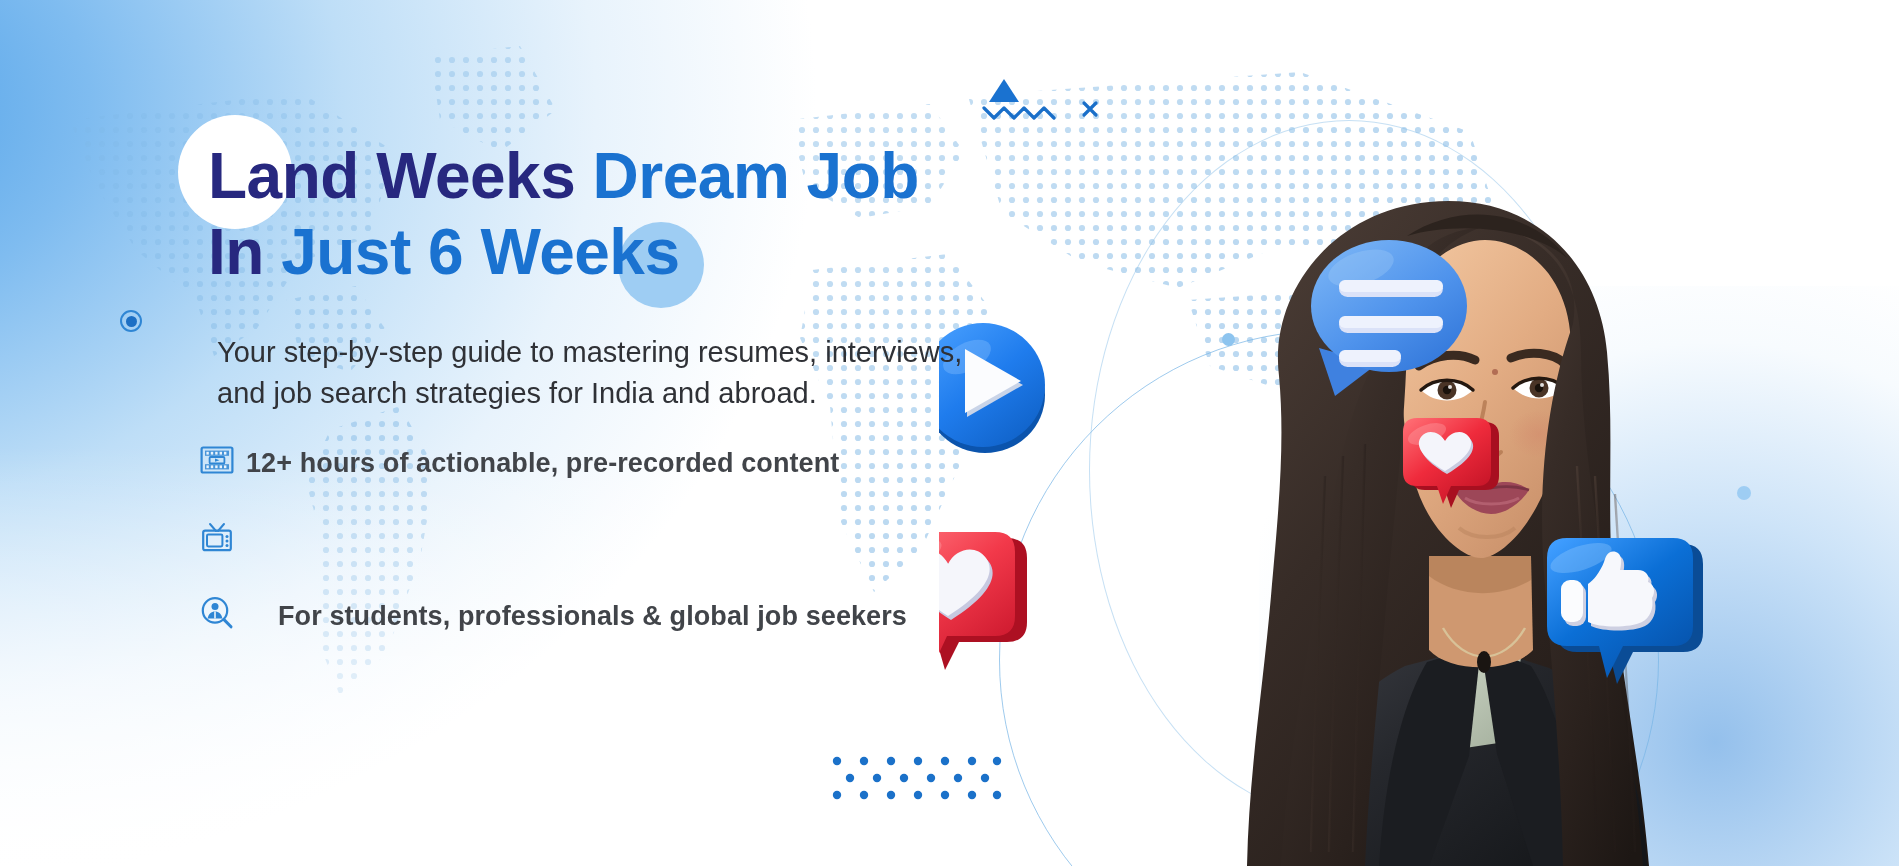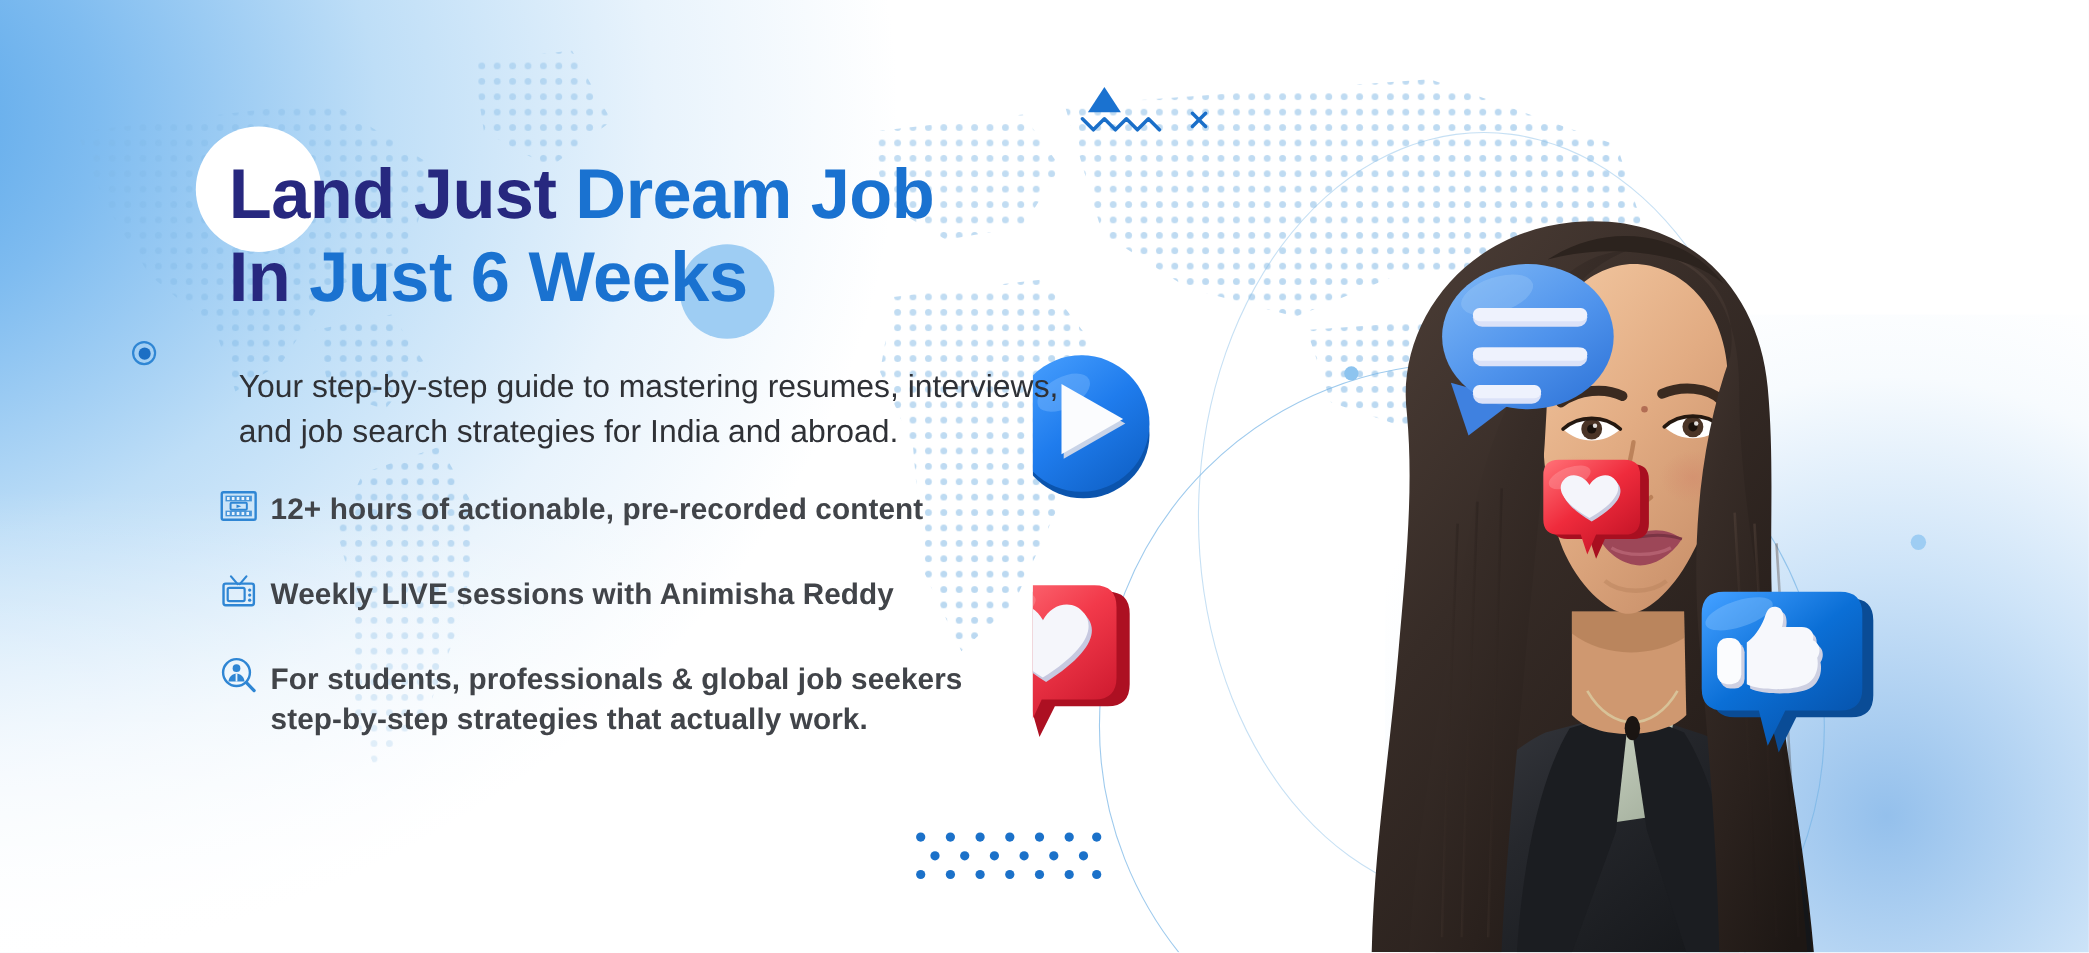--- a/index.html
+++ b/index.html
@@ -63,21 +63,21 @@
   .h-navy { color:#27287f; }
   .h-blue { color:#1a72d0; }
 
   #subtitle {
     position:absolute; left:217px; top:332px; width:790px;
     font-size:29px; line-height:1.42; color:#2f3136; font-weight:400;
   }
 
   #features { position:absolute; left:200px; top:440px; width:790px; }
   .feat { display:flex; align-items:flex-start; margin-bottom:36px; }
-  .feat:last-child { margin-bottom:0; }
+  .feat:last-child { margin-bottom:0;gap:32px; }
   .feat-icon { width:46px; min-width:46px; height:40px; display:flex; align-items:center; justify-content:flex-start; }
   .feat-text {
     font-size:27px; font-weight:700; color:#414449;
     line-height:1.34; padding-top:5px; letter-spacing:.1px;
   }
   .feat-text .l2 { display:block; }
 
   
   #dotgrid { position:absolute; left:832px; top:755px; }
 
@@ -387,21 +387,21 @@
                C113 48 109 42 101 42 L83 42 C85 34 85 26 79 24 C71 22 69 28 67 34 Z" fill="#f7f8fc"></path>
       <rect x="27" y="56" width="22" height="42" rx="9" fill="#ced0e2"></rect>
       <rect x="24" y="52" width="22" height="42" rx="9" fill="#fbfcfe"></rect>
     </svg>
 
   </div>
 
   <div id="content">
 
     <h1 id="headline">
-      <span class="h-navy">Land Just </span><span class="h-blue">Dream Job</span><br>
+      <span class="h-navy">Land Weeks </span><span class="h-blue">Dream Job</span><br>
       <span class="h-navy">In </span><span class="h-blue">Just 6 Weeks</span>
     </h1>
 
     <p id="subtitle">Your step-by-step guide to mastering resumes, interviews, and job search strategies for India and abroad.</p>
 
     <div id="features">
 
       <div class="feat">
         <span class="feat-icon">
           <svg width="34" height="30" viewBox="0 0 34 30">
@@ -433,38 +433,34 @@
         <span class="feat-icon">
           <svg width="34" height="32" viewBox="0 0 34 32">
             <path d="M10 3 L16 10 M24 3 L18 10" stroke="#2f86d4" stroke-width="2" stroke-linecap="round" fill="none"></path>
             <rect x="3.2" y="9.6" width="27.6" height="19.6" rx="2" fill="none" stroke="#2f86d4" stroke-width="2.2"></rect>
             <rect x="7" y="13.4" width="15.4" height="12" rx="1.4" fill="none" stroke="#2f86d4" stroke-width="2"></rect>
             <circle cx="27" cy="15.4" r="1.5" fill="#2f86d4"></circle>
             <circle cx="27" cy="20" r="1.5" fill="#2f86d4"></circle>
             <circle cx="27" cy="24.6" r="1.5" fill="#2f86d4"></circle>
           </svg>
         </span>
-        <span class="feat-text">
-          <span>Weekly LIVE sessions with Animisha Reddy</span>
-        </span>
       </div>
 
 
       <div class="feat">
         <span class="feat-icon">
           <svg width="34" height="34" viewBox="0 0 34 34">
             <circle cx="15" cy="14.4" r="12.2" fill="none" stroke="#2f86d4" stroke-width="2.2"></circle>
             <path d="M24 23.6 L31 30.8" stroke="#2f86d4" stroke-width="3" stroke-linecap="round"></path>
             <circle cx="15" cy="10.4" r="3.5" fill="#2f86d4"></circle>
             <path d="M7.6 22.6 C8.4 17.6 11.4 15.4 15 15.4 C18.6 15.4 21.6 17.6 22.4 22.6 Z" fill="#2f86d4"></path>
             <path d="M15 15.6 L15 22.6" stroke="#eaf4fc" stroke-width="1.6"></path>
           </svg>
         </span>
         <span class="feat-text">
           <span class="l2">For students, professionals &amp; global job seekers</span>
-          <span class="l2">step-by-step strategies that actually work.</span>
         </span>
       </div>
 
     </div>
   </div>
 
 </div>
 
 </body></html>

